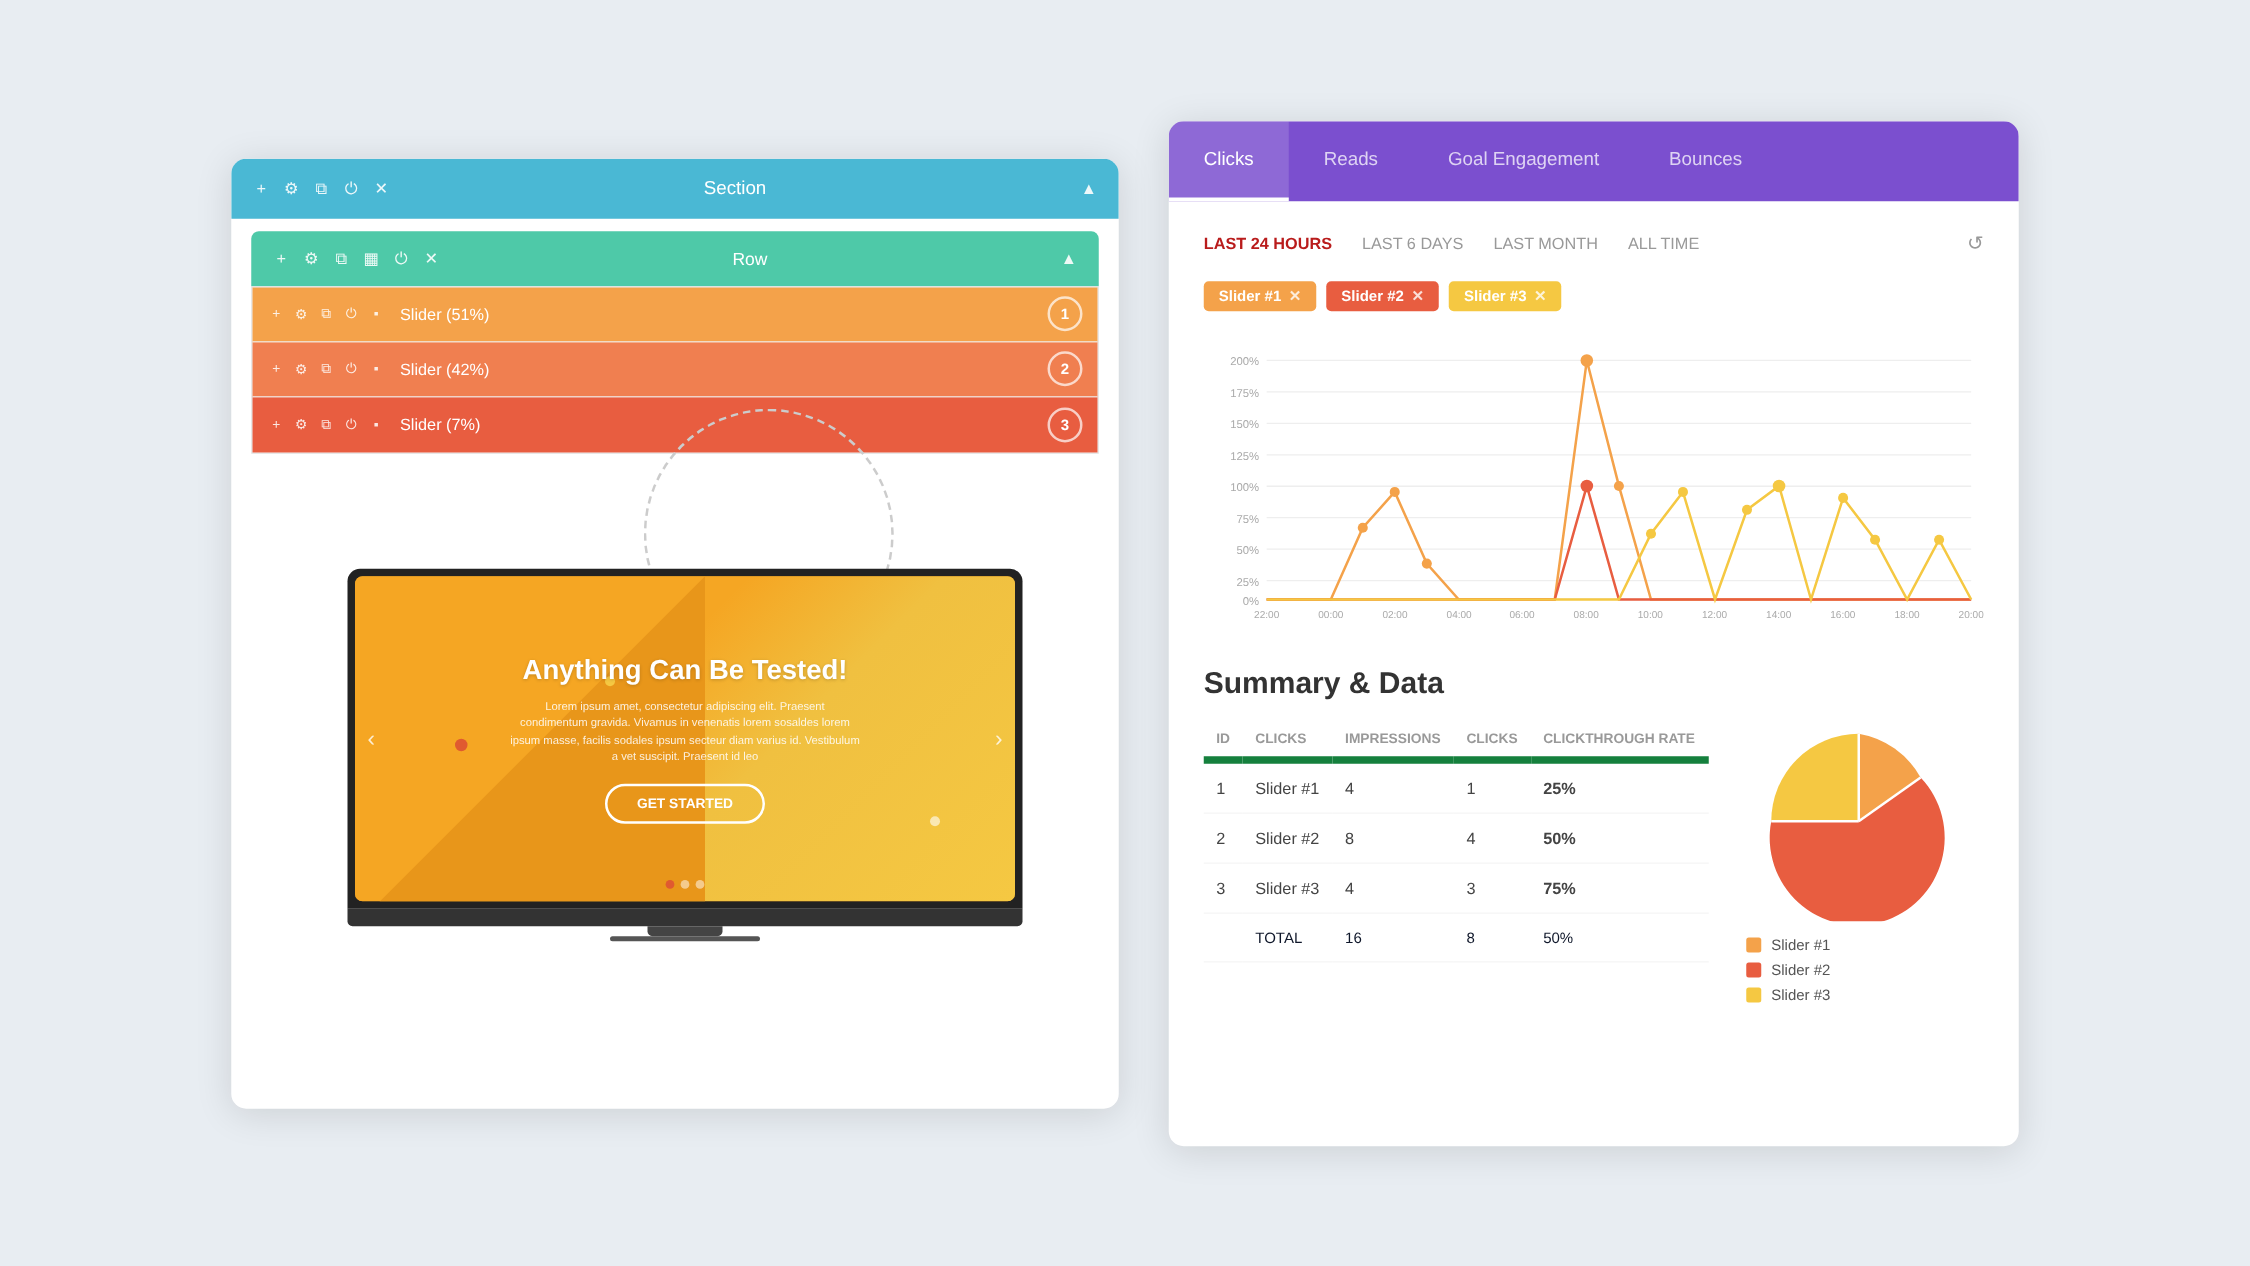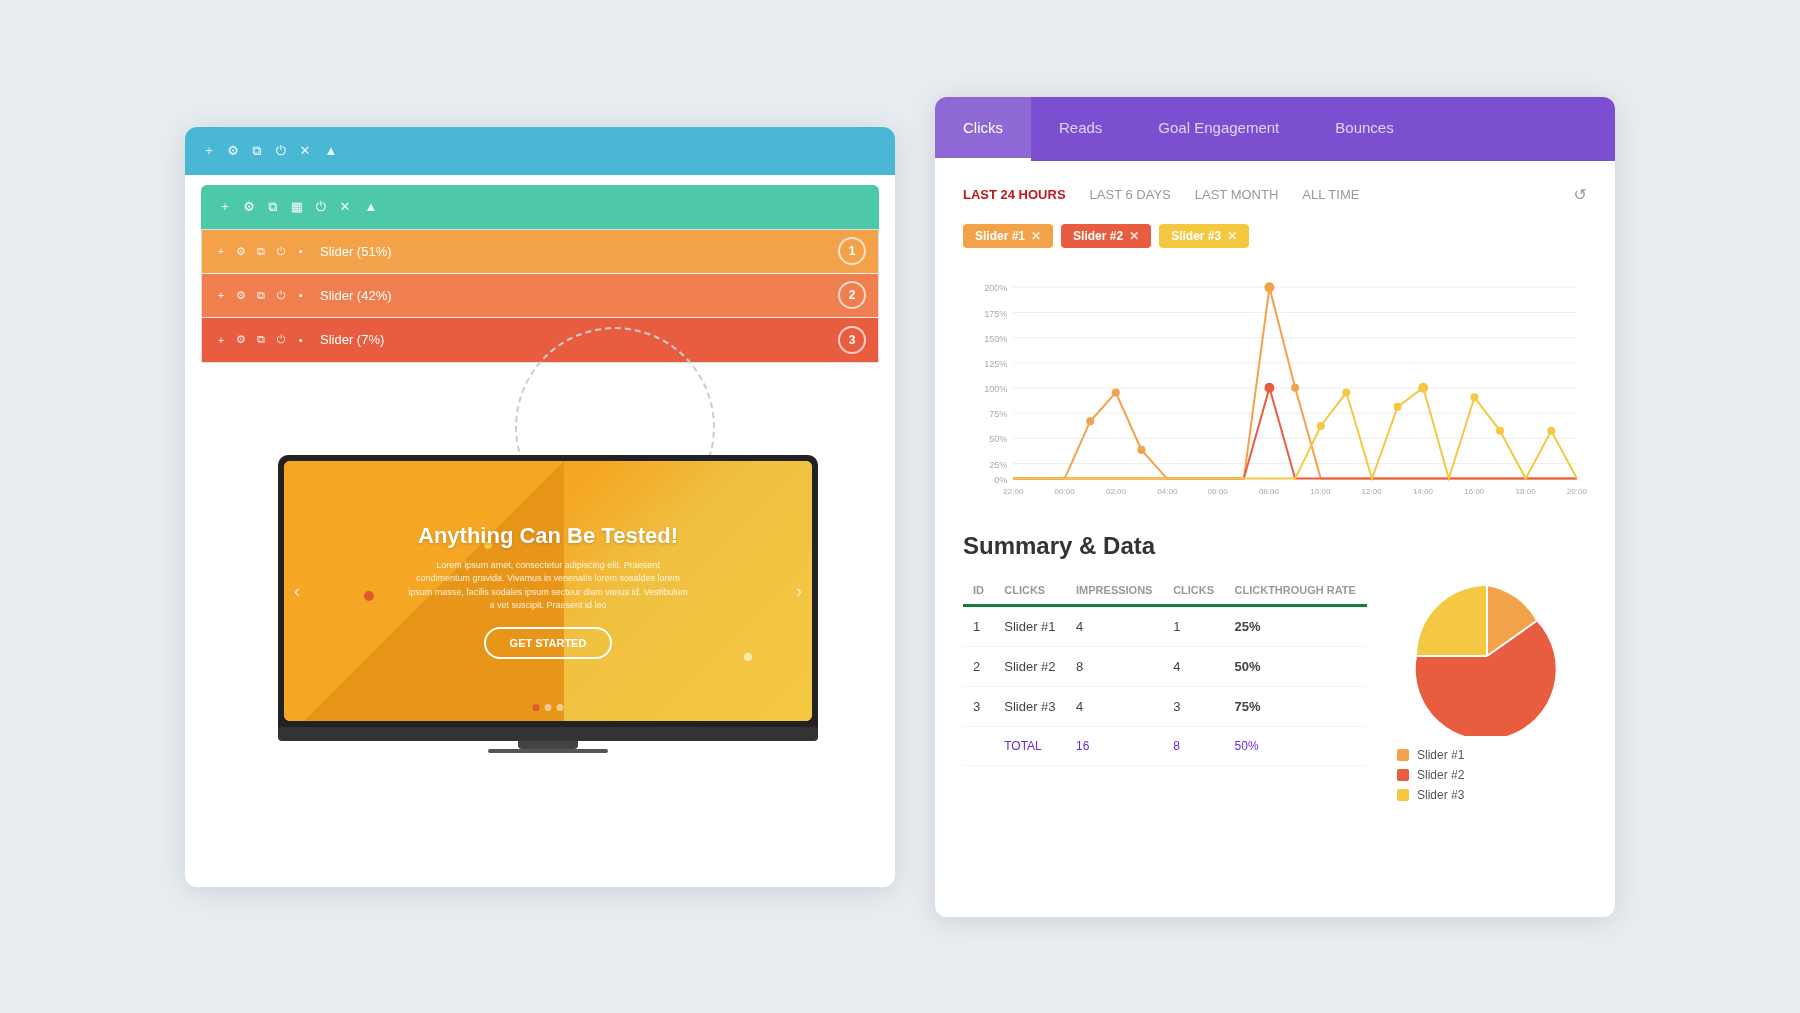--- a/index.html
+++ b/index.html
@@ -369,30 +369,30 @@
     .data-table table {
       width: 100%;
       border-collapse: collapse;
     }
     .data-table th {
       text-align: left;
       font-size: 11px;
       font-weight: 700;
       color: #999;
       padding: 8px 10px;
-      border-bottom: 3px solid #15803d;
+      border-bottom: 6px solid #15803d;
     }
     .data-table td {
       padding: 12px 10px;
       font-size: 13px;
       color: #444;
       border-bottom: 1px solid #f5f5f5;
     }
     .clickthrough-rate { color: #4ec9a8; font-weight: 600; }
-    .total-row td { color: #6d28d9; font-size: 12px; }
+    .total-row td { color: #0f172a; font-size: 12px; }
 
     
     .pie-container {
       width: 200px;
       display: flex;
       flex-direction: column;
       align-items: center;
     }
     .pie-svg {
       width: 160px;
@@ -425,32 +425,34 @@
 <div class="left-panel">
 
   <div class="section-bar">
     <div class="bar-icons">
       <span class="bar-icon">+</span>
       <span class="bar-icon">⚙</span>
       <span class="bar-icon">⧉</span>
       <span class="bar-icon">⏻</span>
       <span class="bar-icon">✕</span>
     </div>
+    <div class="bar-title">Section</div>
     <span class="bar-icon">▲</span>
   </div>
 
   <div class="row-bar">
     <div class="bar-icons">
       <span class="bar-icon">+</span>
       <span class="bar-icon">⚙</span>
       <span class="bar-icon">⧉</span>
       <span class="bar-icon">▦</span>
       <span class="bar-icon">⏻</span>
       <span class="bar-icon">✕</span>
     </div>
+    <div class="bar-title">Row</div>
     <span class="bar-icon">▲</span>
   </div>
 
   <div class="sliders-container">
     <div class="slider-row orange">
       <div class="slider-row-icons">
         <span class="slider-icon">+</span>
         <span class="slider-icon">⚙</span>
         <span class="slider-icon">⧉</span>
         <span class="slider-icon">⏻</span>

